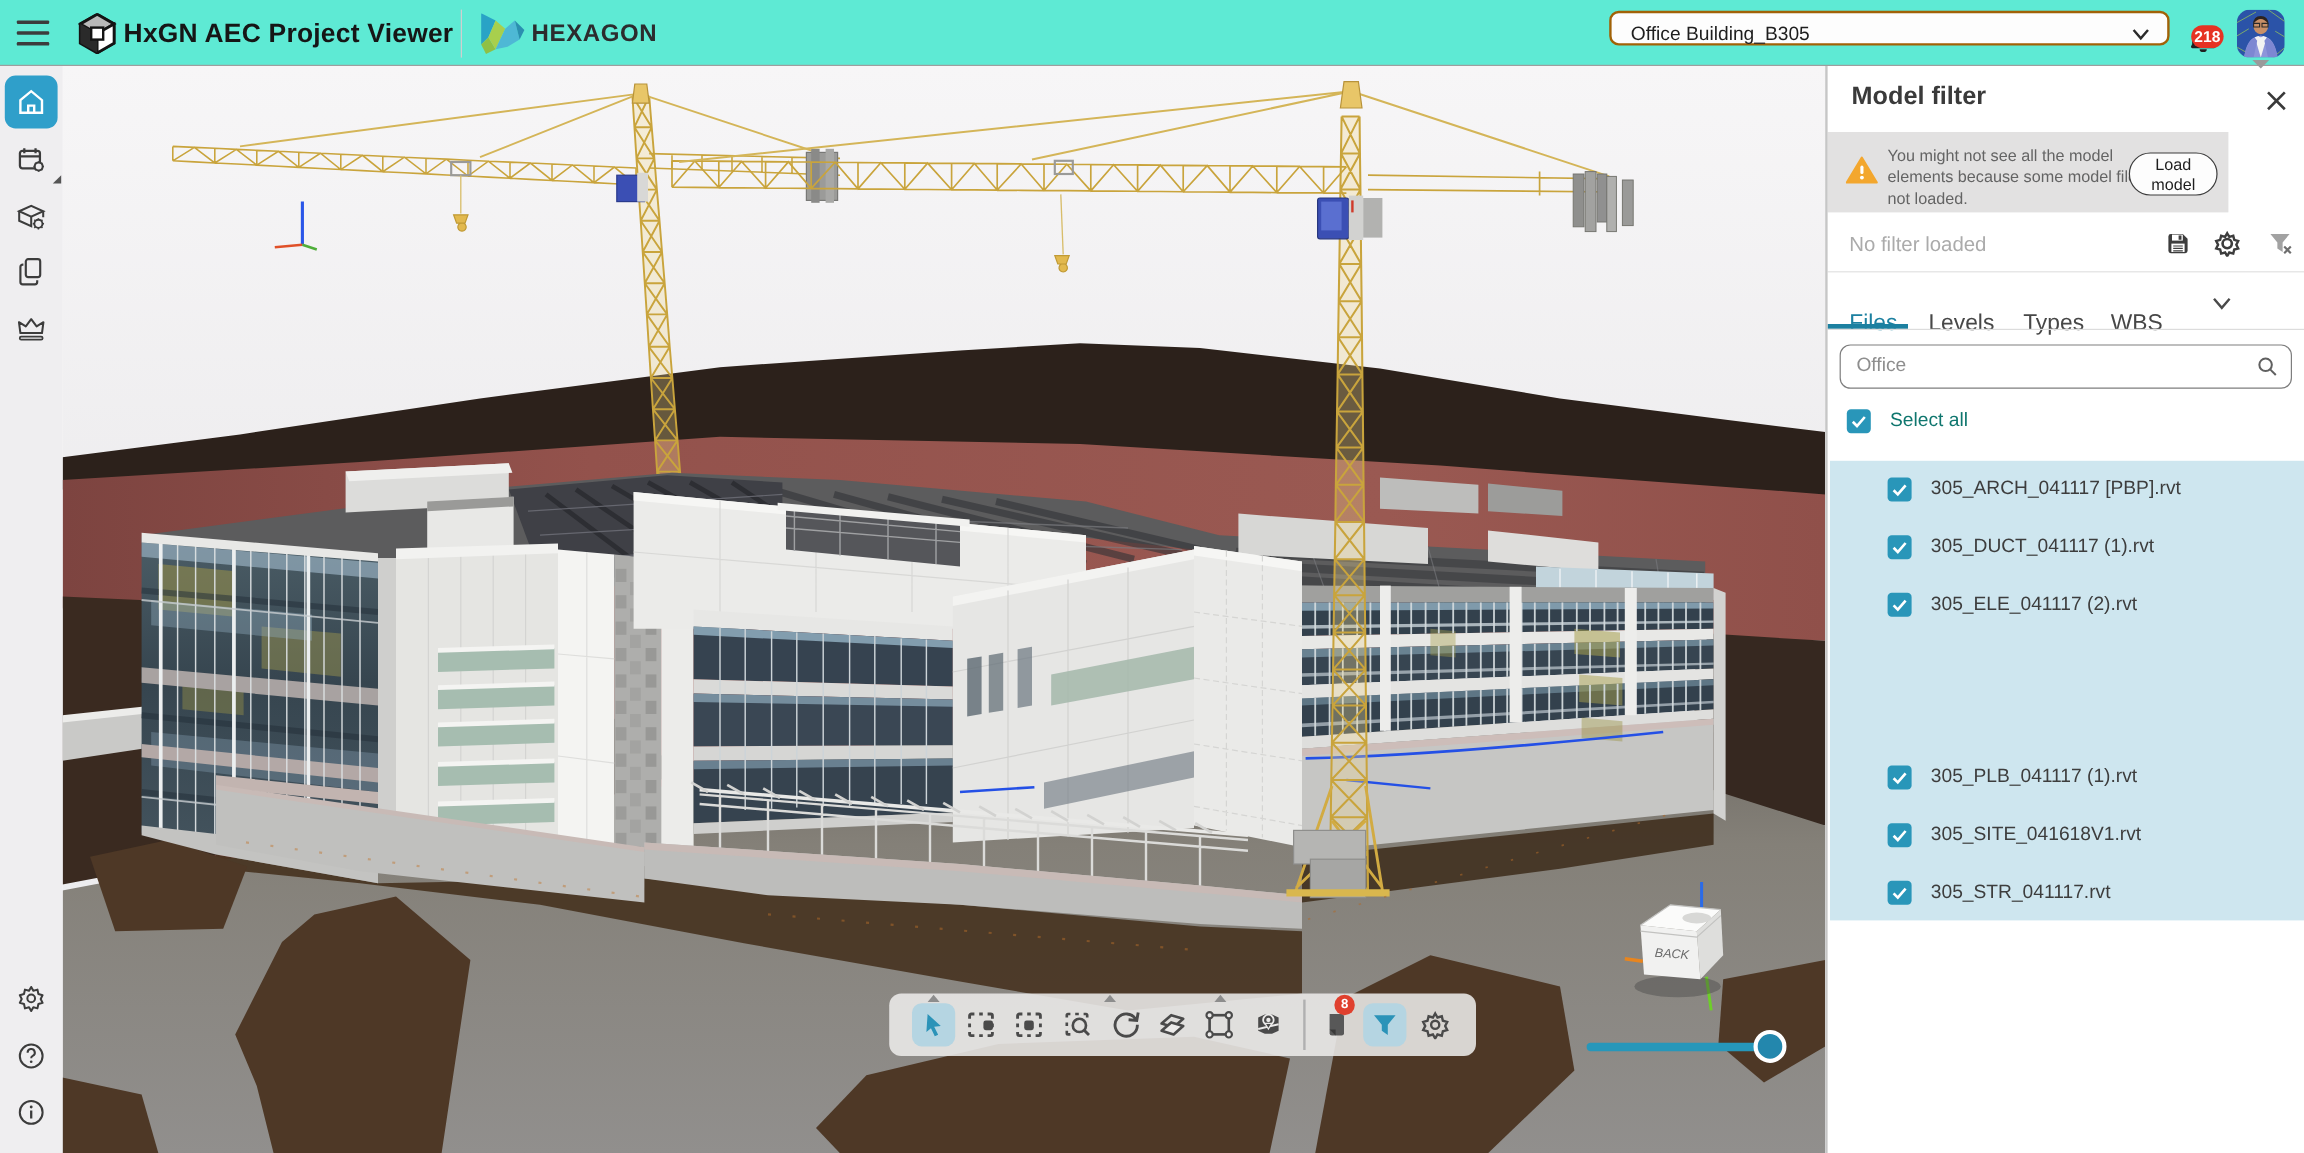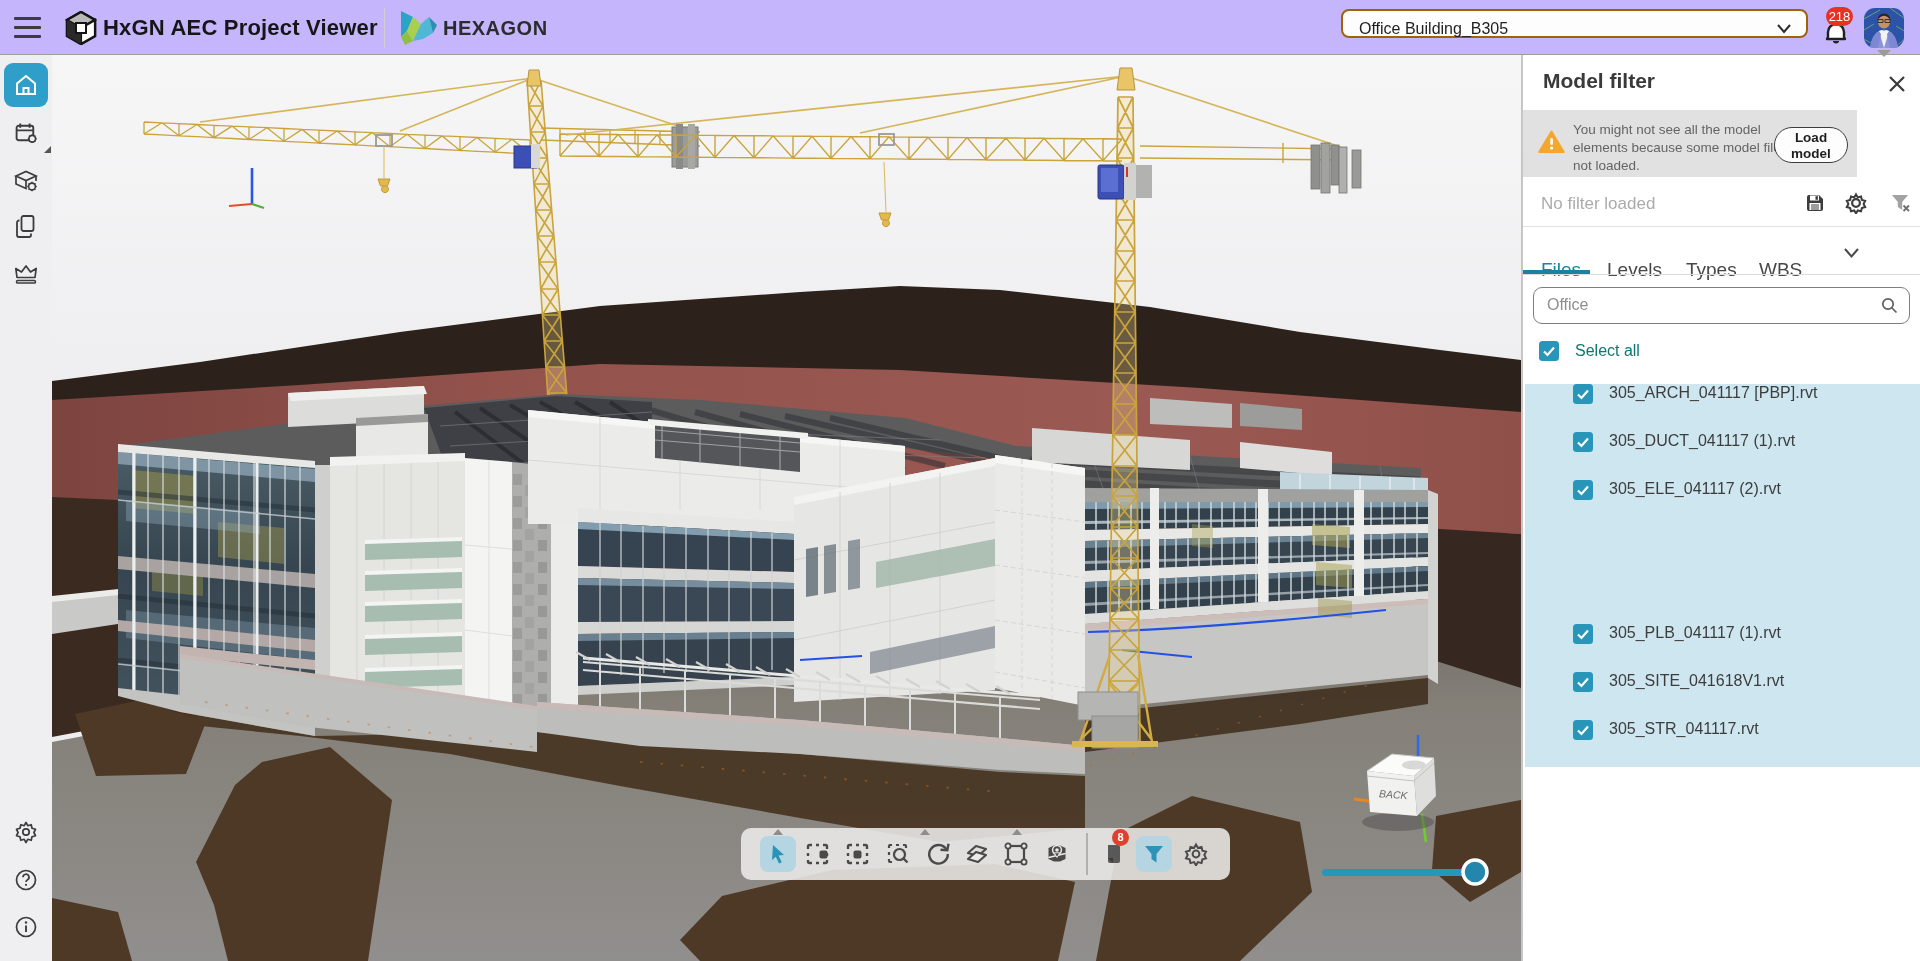--- a/index.html
+++ b/index.html
@@ -1,49 +1,49 @@
 <!DOCTYPE html>
 <html><head><meta charset="utf-8">
 <style>
 *{margin:0;padding:0;box-sizing:border-box}
 html,body{width:1920px;height:961px;overflow:hidden;font-family:"Liberation Sans",sans-serif;background:#fff}
 .abs{position:absolute}
 
-#topbar{position:absolute;left:0;top:0;width:1920px;height:55px;background:#c4b5fd;border-bottom:1px solid #9e9e9e;z-index:30}
+#topbar{position:absolute;left:0;top:0;width:1920px;height:55px;background:#5eead4;border-bottom:1px solid #9e9e9e;z-index:30}
 #burger{position:absolute;left:14px;top:17px;width:27px;height:21px}
 #burger div{height:3px;background:#3c3c3c;border-radius:1px;margin-bottom:6px}
 #apptitle{position:absolute;left:103px;top:15px;font-size:22px;font-weight:bold;color:#161616;letter-spacing:0.2px}
 #tdiv{position:absolute;left:384px;top:8px;width:1px;height:40px;background:#cfcfcf}
 #hexatext{position:absolute;left:443px;top:17px;font-size:20px;font-weight:bold;color:#2c2c2e;letter-spacing:0.5px}
 #projsel{position:absolute;left:1341px;top:9px;width:467px;height:29px;border:2px solid #a16207;border-radius:8px;background:#fdfdfd}
 #projsel span{position:absolute;left:16px;top:9px;font-size:16px;color:#1e1e1e}
-#badge{position:absolute;left:1826px;top:7px;min-width:27px;height:19px;background:#e63223;border-radius:10px;color:#fff;font-size:13px;font-weight:normal;text-align:center;line-height:19px;z-index:2;padding:0 2px}
+#badge{position:absolute;left:1826px;top:21px;min-width:27px;height:19px;background:#e63223;border-radius:10px;color:#fff;font-size:13px;font-weight:bold;text-align:center;line-height:19px;z-index:2;padding:0 2px}
 #avatar{position:absolute;left:1864px;top:8px;width:40px;height:40px;border-radius:11px;overflow:hidden}
 
 #sidebar{position:absolute;left:0;top:55px;width:52px;height:906px;background:#efeef0;z-index:20}
 .sbtn{position:absolute;left:4px;width:44px;height:44px;border-radius:9px}
 
 #viewport{position:absolute;left:52px;top:55px;width:1469px;height:906px;overflow:hidden;background:#ededef}
 
 #panel{position:absolute;left:1523px;top:55px;width:397px;height:906px;background:#fff;z-index:25}
 #pdiv{position:absolute;left:1521px;top:55px;width:2px;height:906px;background:#c6c6c6;z-index:26}
 .ptitle{position:absolute;left:20px;top:14px;font-size:21px;font-weight:bold;color:#3a3a3a}
 #warnbox{position:absolute;left:0;top:55px;width:334px;height:67px;background:#e2e1e1}
 #warnbox .wtext{position:absolute;left:50px;top:11px;font-size:13.5px;line-height:18px;color:#646464}
-#loadbtn{position:absolute;right:9px;top:17px;width:74px;height:36px;border:1.5px solid #3c3c3c;border-radius:18px;background:#fdfdfd;font-size:13.5px;font-weight:bold;color:#1f1f1f;text-align:center;line-height:16px;padding-top:2px}
+#loadbtn{position:absolute;right:9px;top:17px;width:74px;height:36px;border:1.5px solid #3c3c3c;border-radius:18px;background:#fdfdfd;font-size:13.5px;font-weight:normal;color:#1f1f1f;text-align:center;line-height:16px;padding-top:2px}
 #nofilter{position:absolute;left:18px;top:139px;font-size:17px;color:#ababab}
 .tab{position:absolute;top:204px;font-size:19px;color:#474747}
 #tabline{position:absolute;left:0;top:215px;width:67px;height:4px;background:#1c80a0}
 #tabdiv1{position:absolute;left:0;top:171px;width:397px;height:1px;background:#e2e2e2}
 #tabdiv2{position:absolute;left:0;top:219px;width:397px;height:1px;background:#dcdcdc}
 #searchbox{position:absolute;left:10px;top:232px;width:377px;height:37px;border:1.5px solid #7e7e7e;border-radius:9px}
 #searchbox span{position:absolute;left:13px;top:8px;font-size:16px;color:#8e8e8e}
 #selall{position:absolute;left:16px;top:286px}
 #filelist{position:absolute;left:2px;top:329px;width:395px;height:383px;background:#cee6ef}
-.frow{position:absolute;left:48px;height:48px;display:flex;font-size:16px;color:#3d3d3d}
+.frow{position:absolute;left:48px;height:48px;display:flex;align-items:center;font-size:16px;color:#3d3d3d}
 .cbx{width:20px;height:20px;background:#2996b9;border-radius:3.5px;margin-right:16px;position:relative;flex:none}
 .cbx svg{position:absolute;left:2px;top:2px}
 
 #toolbar{position:absolute;left:689px;top:773px;width:489px;height:52px;background:rgba(236,235,233,0.88);border-radius:10px;z-index:10}
 .tbico{position:absolute;top:8px;width:36px;height:36px;display:flex;align-items:center;justify-content:center}
 .tbsel{background:#b5d5e2;border-radius:8px}
 #tb-badge{position:absolute;left:427px;top:1px;width:17px;height:17px;border-radius:9px;background:#e0402e;color:#fff;font-size:11px;font-weight:bold;text-align:center;line-height:17px;z-index:2}
 .tbtri{position:absolute;top:1px;width:0;height:0;border-left:5px solid transparent;border-right:5px solid transparent;border-bottom:6px solid #8d8d8d}
 #tbdiv{position:absolute;left:345px;top:5px;width:1.5px;height:42px;background:#b0b0b0}
 

